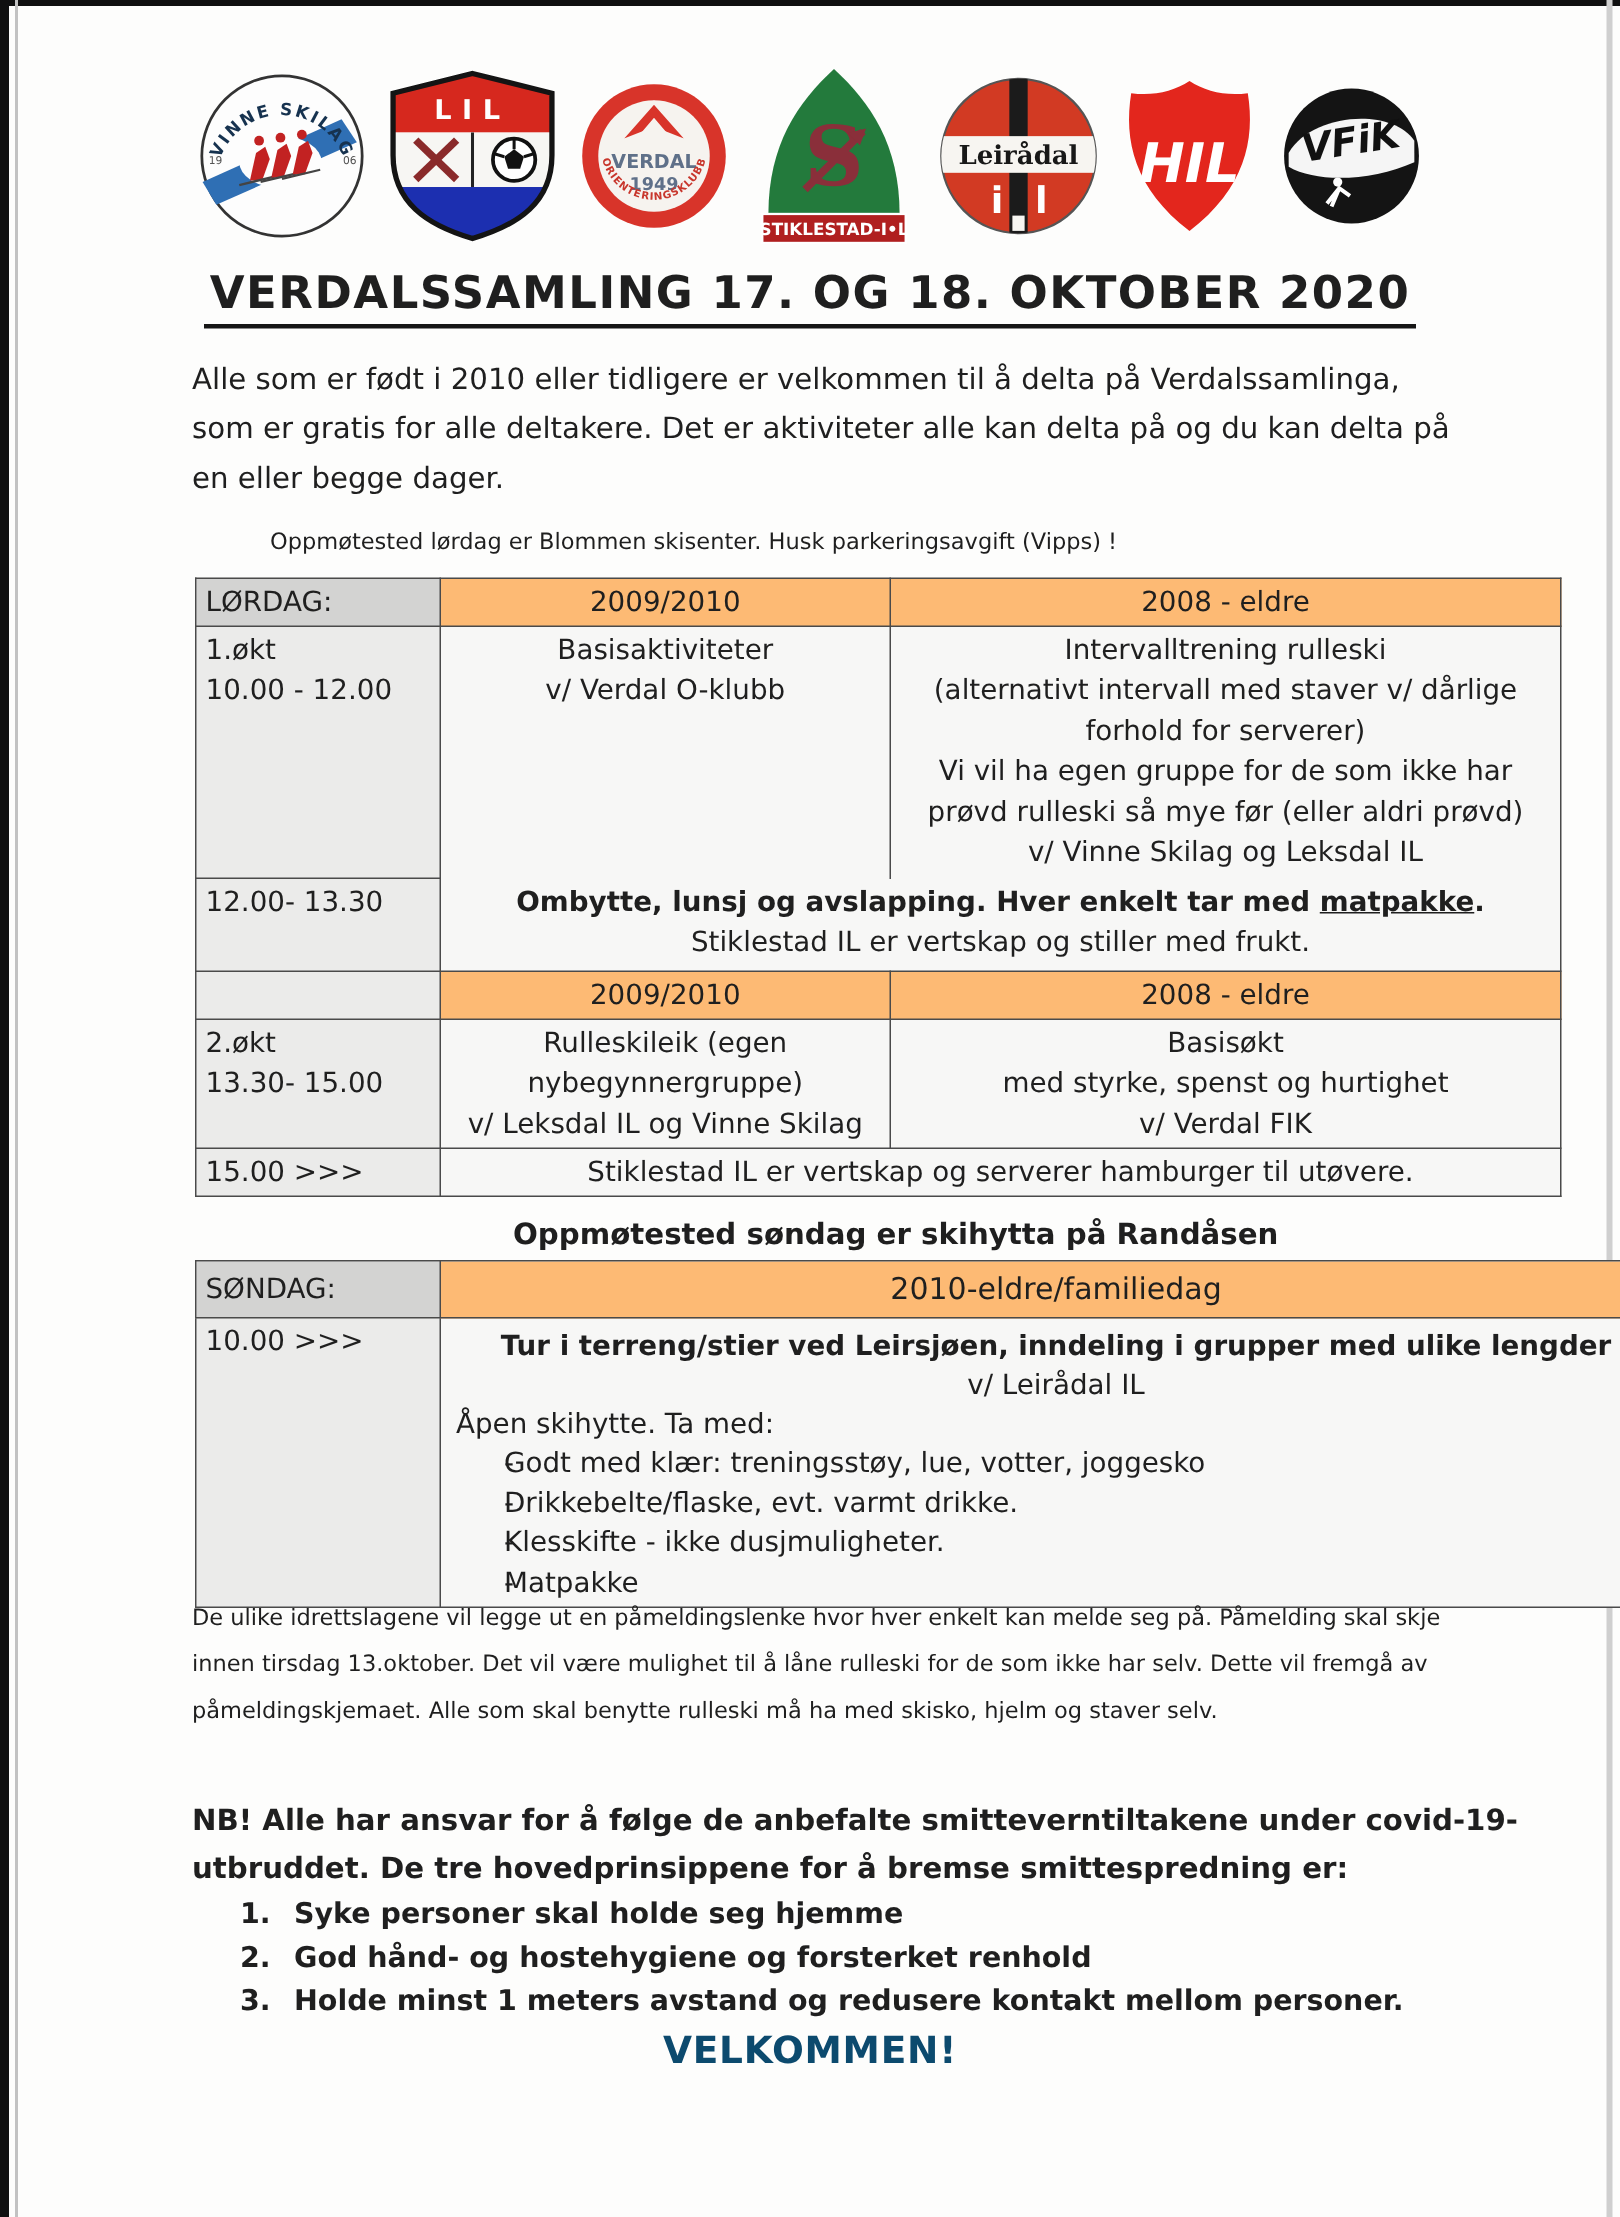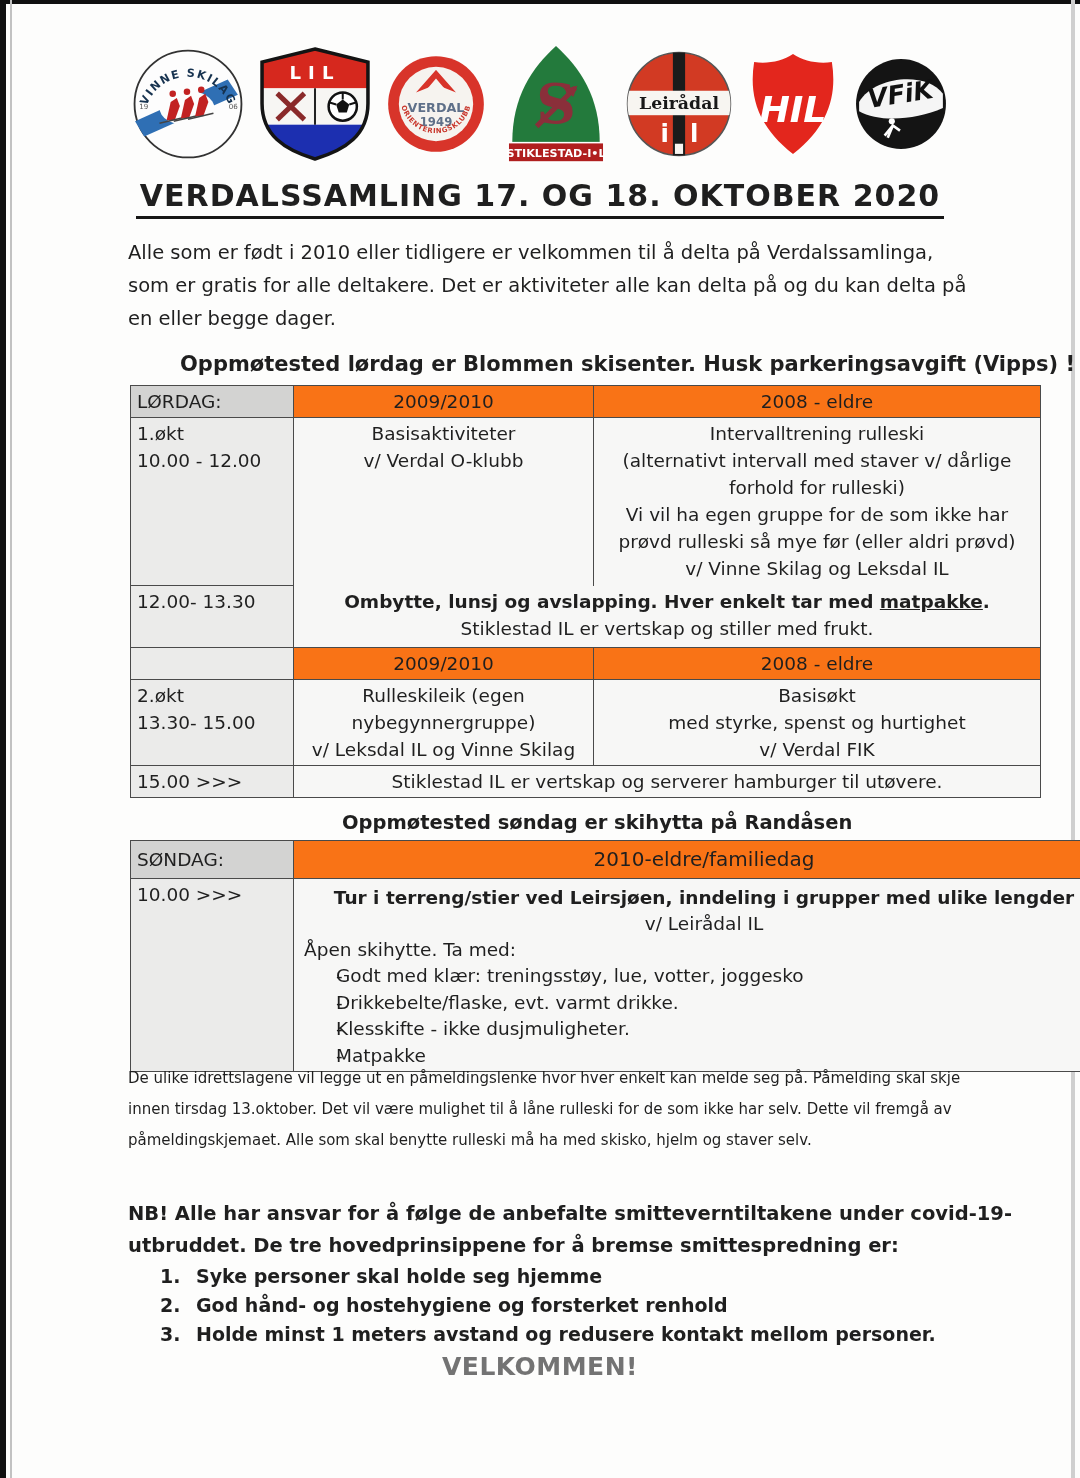--- a/index.html
+++ b/index.html
@@ -24,38 +24,38 @@
   .title {
     display:inline-block; font-size:30px; font-weight:bold; letter-spacing:1px;
     border-bottom:3px solid #161616; padding:0 4px 3px 4px;
   }
 
   .intro {
     position:absolute; left:128px; top:236px; width:852px;
     font-size:19.5px; line-height:33px;
   }
 
-  .sat-heading { position:absolute; left:180px; top:352px; font-size:21px; font-weight:bold; }
+  .sat-heading { position:absolute; left:180px; top:352px; font-size:15px; font-weight:normal; }
   .sun-heading { position:absolute; left:322px; top:811px; font-size:19.5px; font-weight:bold;margin-left:20px; }
 
   table.sched { border-collapse:collapse; table-layout:fixed; position:absolute; left:130px; width:910px; background:#f7f7f6; }
   table.sat { top:385px; }
   table.sun { top:840px; }
   table.sched td, table.sched th {
     border:1.5px solid #4a4a4a; font-size:18.5px; font-weight:normal;
     vertical-align:top; padding:2px 6px; line-height:27px;
   }
   .col-time { width:163px; }
   table.sat .col-mid { width:300px; }
   table.sat .col-right { width:447px; }
   table.sun .col-main { width:821px; }
 
   .cell-time { background:#ebebea; text-align:left; padding-left:12px; }
   .cell-head { background:#d3d3d2; font-weight:bold; font-size:20px; text-align:left; padding-left:12px; }
-  .cell-subhead { background:#f97316; font-weight:bold; text-align:center; }
+  .cell-subhead { background:#fdba74; font-weight:bold; text-align:center; }
   .cell-center { text-align:center; }
   .no-top { border-top-style:hidden; }
   .h-header { height:32px; }
   .h-row1 { height:168px; }
   .h-row2 { height:62px; }
   .h-sub  { height:28px; line-height:26px; }
   .h-row3 { height:84px; }
   .h-row4 { height:31px; }
   .v-bottom { vertical-align:bottom; padding-bottom:5px;margin-top:12px; }
   .bold { font-weight:bold; }
@@ -68,21 +68,21 @@
   .sun-bullet { display:flex; line-height:26.5px; }
   .sun-bullet .dash { width:34px; padding-left:36px; flex:0 0 auto; }
 
   .para-signup { position:absolute; left:128px; top:1063px; width:868px; font-size:15px; line-height:31px; }
   .para-nb { position:absolute; left:128px; top:1198px; width:884px; font-size:19.5px; line-height:32px; font-weight:bold; }
   .rules { position:absolute; left:160px; top:1262px; width:840px; font-weight:bold; font-size:19px; }
   .rule { display:flex; line-height:29px; margin-bottom:0; }
   .rule .num { width:36px; flex:0 0 auto; }
 
   .welcome { position:absolute; left:0; top:1352px; width:1080px; text-align:center;
-    font-size:25px; font-weight:bold; color:#737373; letter-spacing:0.5px; }
+    font-size:25px; font-weight:bold; color:#0c4a6e; letter-spacing:0.5px; }
 
   svg text { font-family:"DejaVu Sans", sans-serif; }
   svg .serif { font-family:"DejaVu Serif", serif; }
 </style>
 </head>
 <body>
 
 <div class="page">
   <div class="edge-top"></div>
   <div class="edge-left"></div>
@@ -211,21 +211,21 @@
         <div>1.økt</div>
         <div>10.00 - 12.00</div>
       </td>
       <td class="cell-center h-row1" style="border-bottom-style:hidden;">
         <div>Basisaktiviteter</div>
         <div>v/ Verdal O-klubb</div>
       </td>
       <td class="cell-center h-row1" style="border-bottom-style:hidden;">
         <div>Intervalltrening rulleski</div>
         <div>(alternativt intervall med staver v/ dårlige</div>
-        <div>forhold for rulleski)</div>
+        <div>forhold for serverer)</div>
         <div>Vi vil ha egen gruppe for de som ikke har</div>
         <div>prøvd rulleski så mye før (eller aldri prøvd)</div>
         <div>v/ Vinne Skilag og Leksdal IL</div>
       </td>
     </tr>
     <tr>
       <td class="cell-time h-row2 v-bottom">12.00- 13.30</td>
       <td colspan="2" class="cell-center h-row2 no-top">
         <div class="bold"><span>Ombytte, lunsj og avslapping. Hver enkelt tar med </span><span class="uline">matpakke</span><span>.</span></div>
         <div>Stiklestad IL er vertskap og stiller med frukt.</div>

